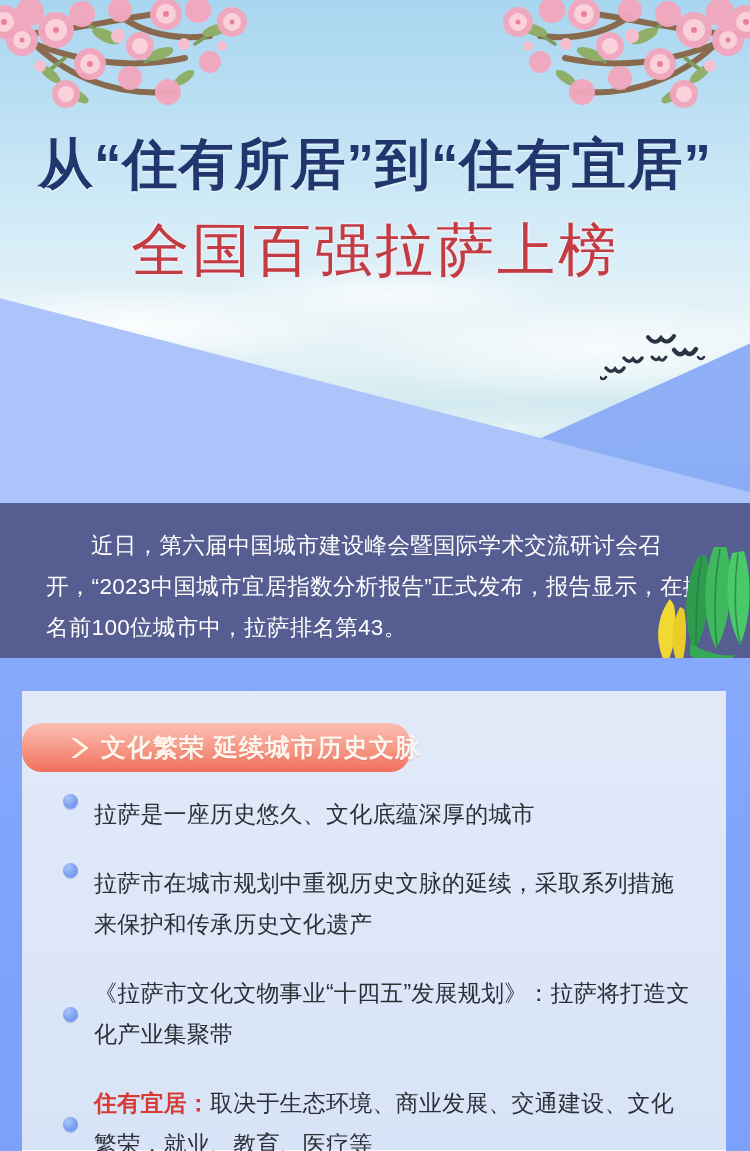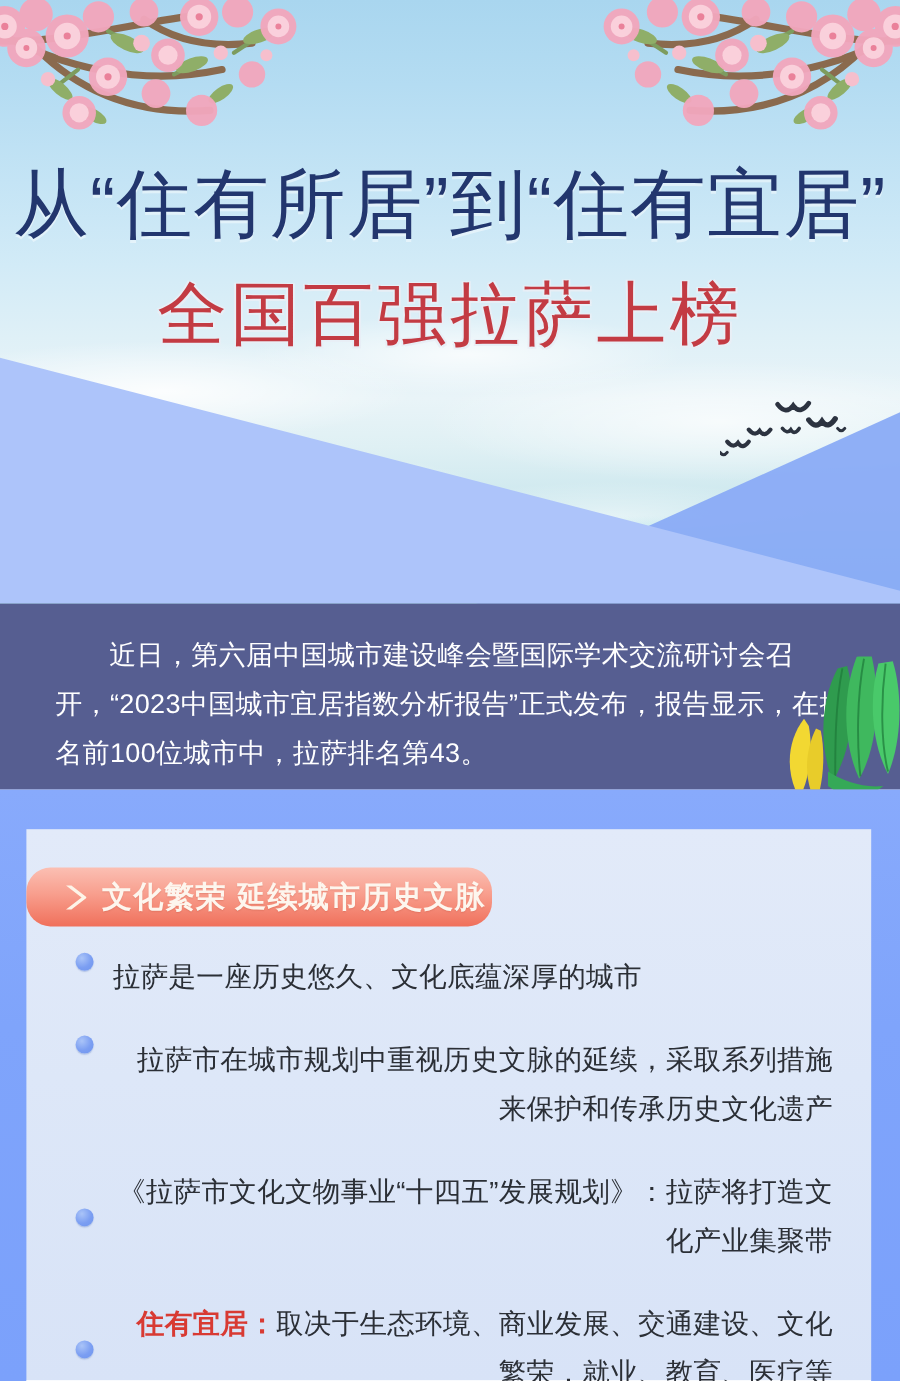--- a/index.html
+++ b/index.html
@@ -60,21 +60,21 @@
   .birds { position:absolute; right:30px; top:325px; width:120px; height:70px; }
 
   
   .blossoms { position:absolute; top:0; width:420px; height:135px; pointer-events:none; }
   .blossoms.left  { left:-30px; }
   .blossoms.right { right:-30px; transform:scaleX(-1); }
 
   
   .title-wrap { position:absolute; left:0; top:128px; width:750px; text-align:center; }
   .title-line1 {
-    font-size:63px; font-weight:normal; letter-spacing:1px;
+    font-size:55px; font-weight:bold; letter-spacing:1px;
     color:#22366e;
     text-shadow:0 2px 0 rgba(255,255,255,.45);
     white-space:nowrap;
   }
   .title-line2 {
     margin-top:10px;
     font-size:58px; font-weight:normal; letter-spacing:3px;
     color:#c33b43;
     text-shadow:
       -1.5px -1.5px 0 rgba(232,238,246,.95),
@@ -109,33 +109,33 @@
     position:absolute; left:22px; top:691px; width:704px; height:460px;
     background:linear-gradient(180deg,#e2eaf9 0%,#dde7f8 45%,#d8e3f7 100%);
     box-shadow:0 -1px 0 rgba(255,255,255,.85) inset;
   }
 
   
   .section-banner {
     position:absolute; left:22px; top:723px; width:388px; height:49px;
     background:linear-gradient(180deg,#fbbfb3 0%,#f89e8d 45%,#f0705b 100%);
     display:flex; align-items:center;
-    padding-left:30px;
+    padding-left:46px;
     border-radius:20px;
   }
   .chev { flex:0 0 auto; width:20px; height:24px; margin-right:13px; }
   .section-title {
     color:#fdf6ee; font-size:25px; font-weight:bold; letter-spacing:1px;
     text-shadow:0 1px 1px rgba(180,70,50,.25);
     white-space:nowrap;
   }
 
   
   .bullets { position:absolute; left:22px; top:794px; width:704px; }
-  .bullet-row { display:flex; align-items:flex-start; margin-bottom:28px;text-align:right; }
+  .bullet-row { display:flex; align-items:flex-start; margin-bottom:28px; }
   .bullet-row:last-child { margin-bottom:0; }
   .dot {
     flex:0 0 auto;
     width:15px; height:15px; border-radius:50%;
     margin:0 16px 0 41px;
     background:radial-gradient(circle at 35% 30%, #aac4f8 0%, #7b9ef2 55%, #6f95ee 100%);
     box-shadow:0 1px 1px rgba(90,120,190,.35);
   }
   .dot.mid { align-self:center; }
   .btext {

